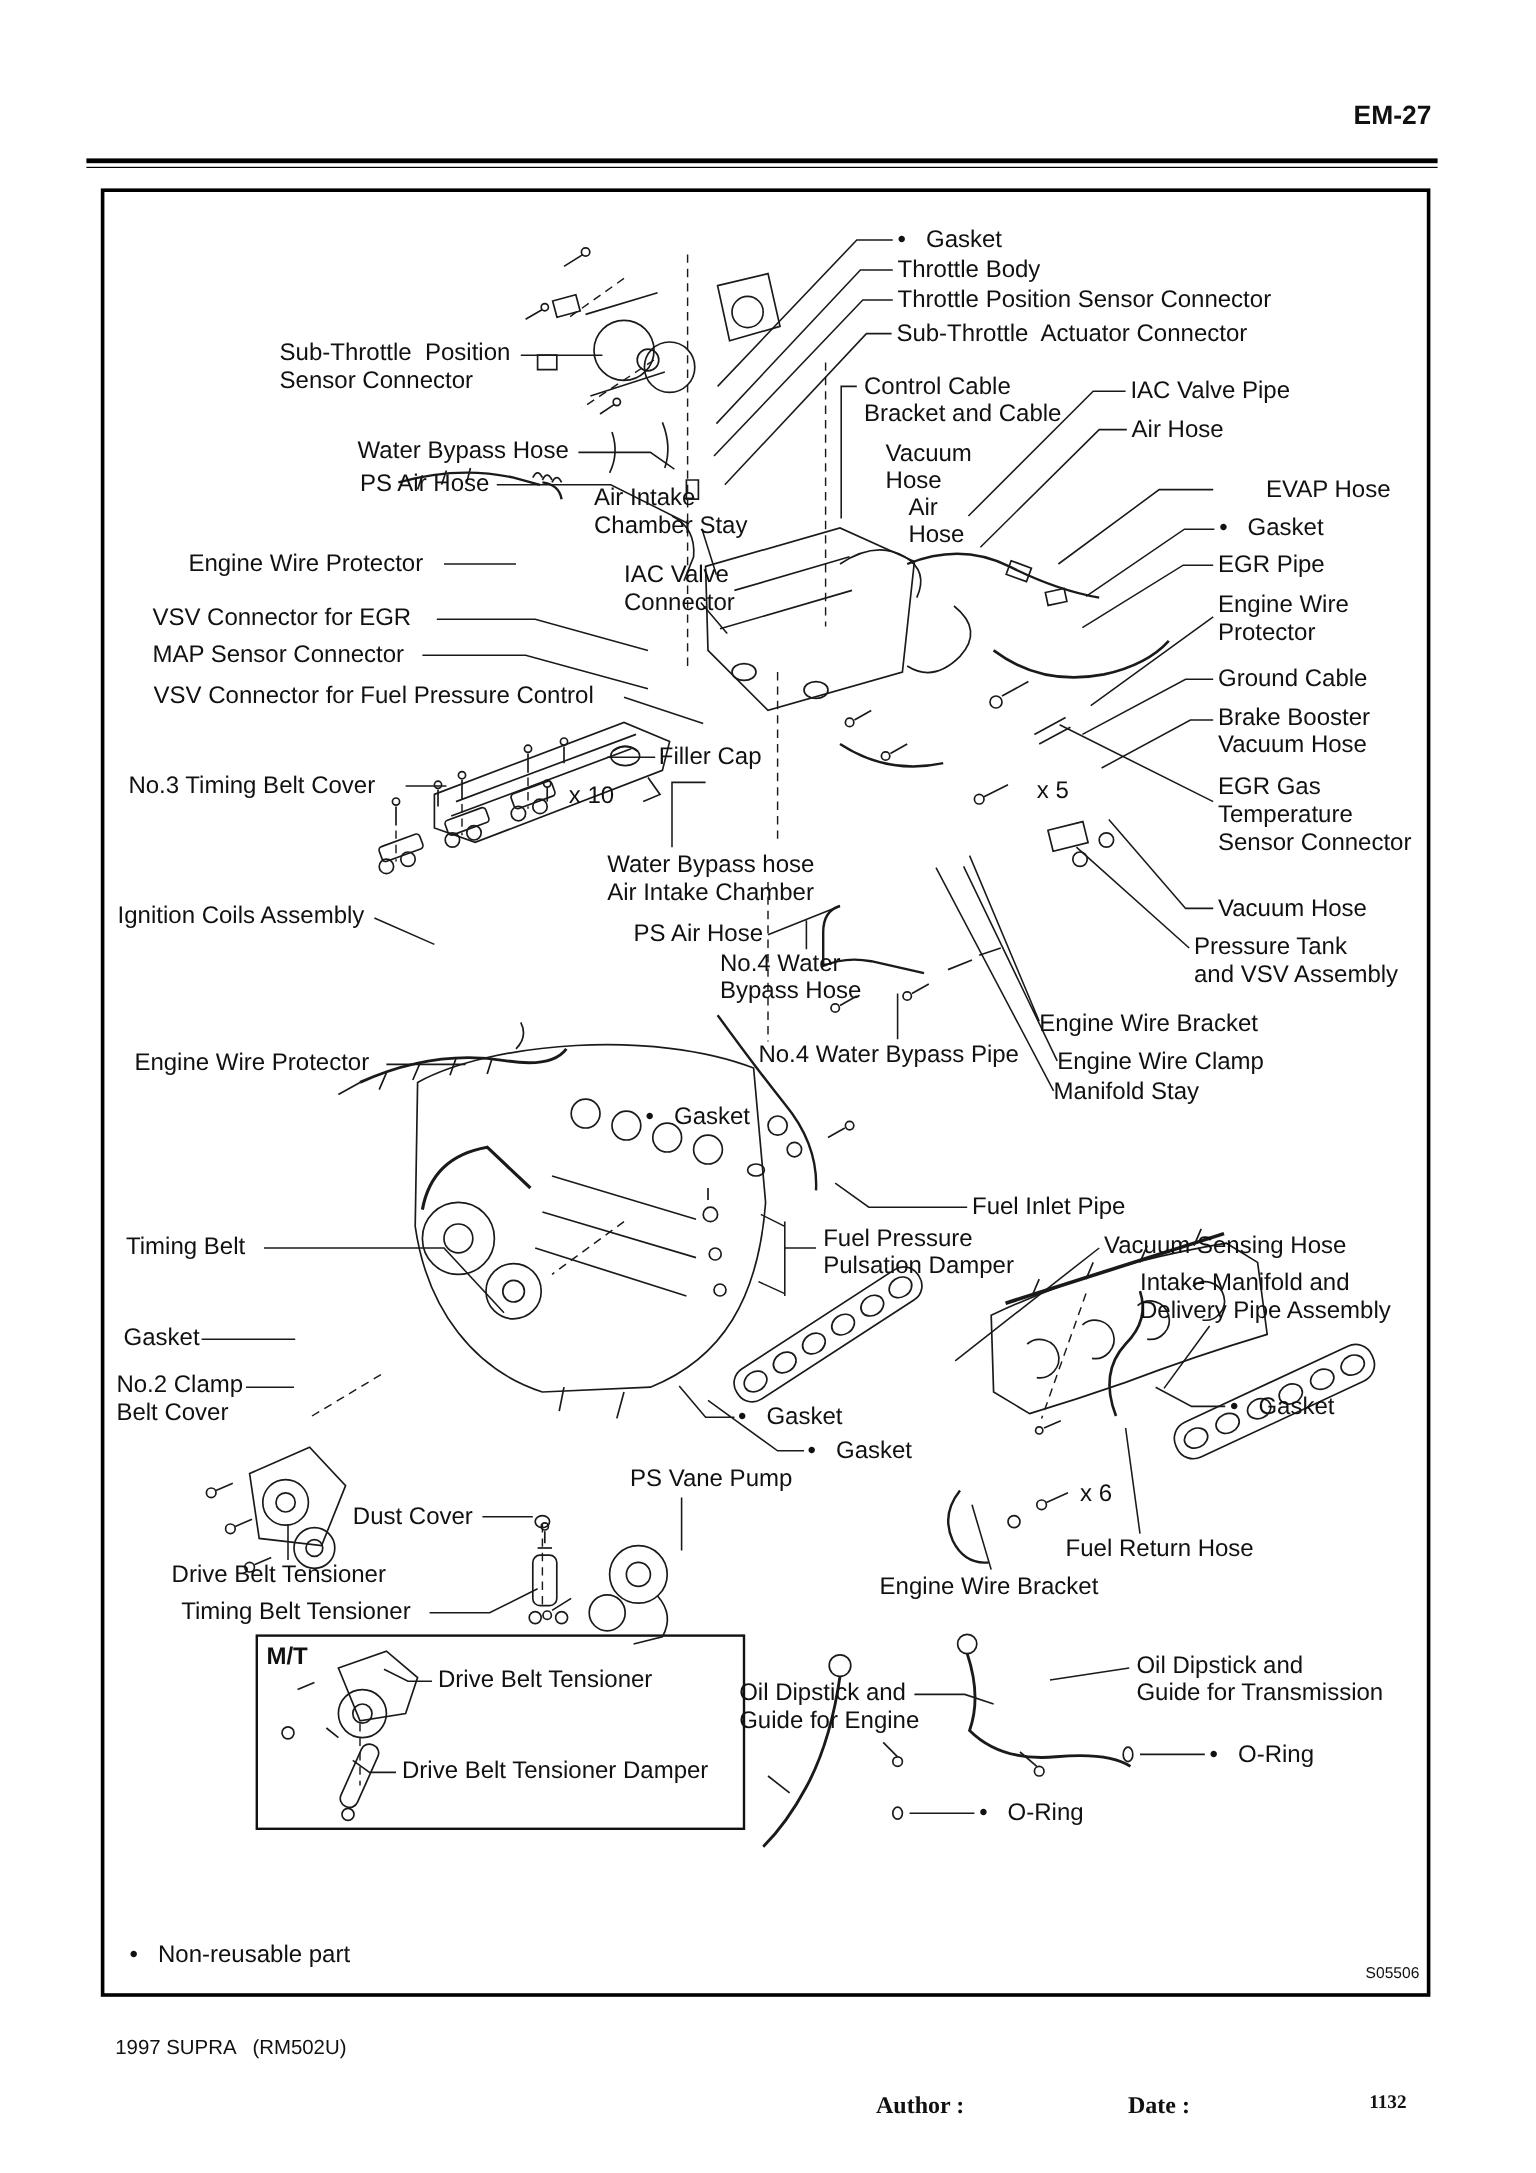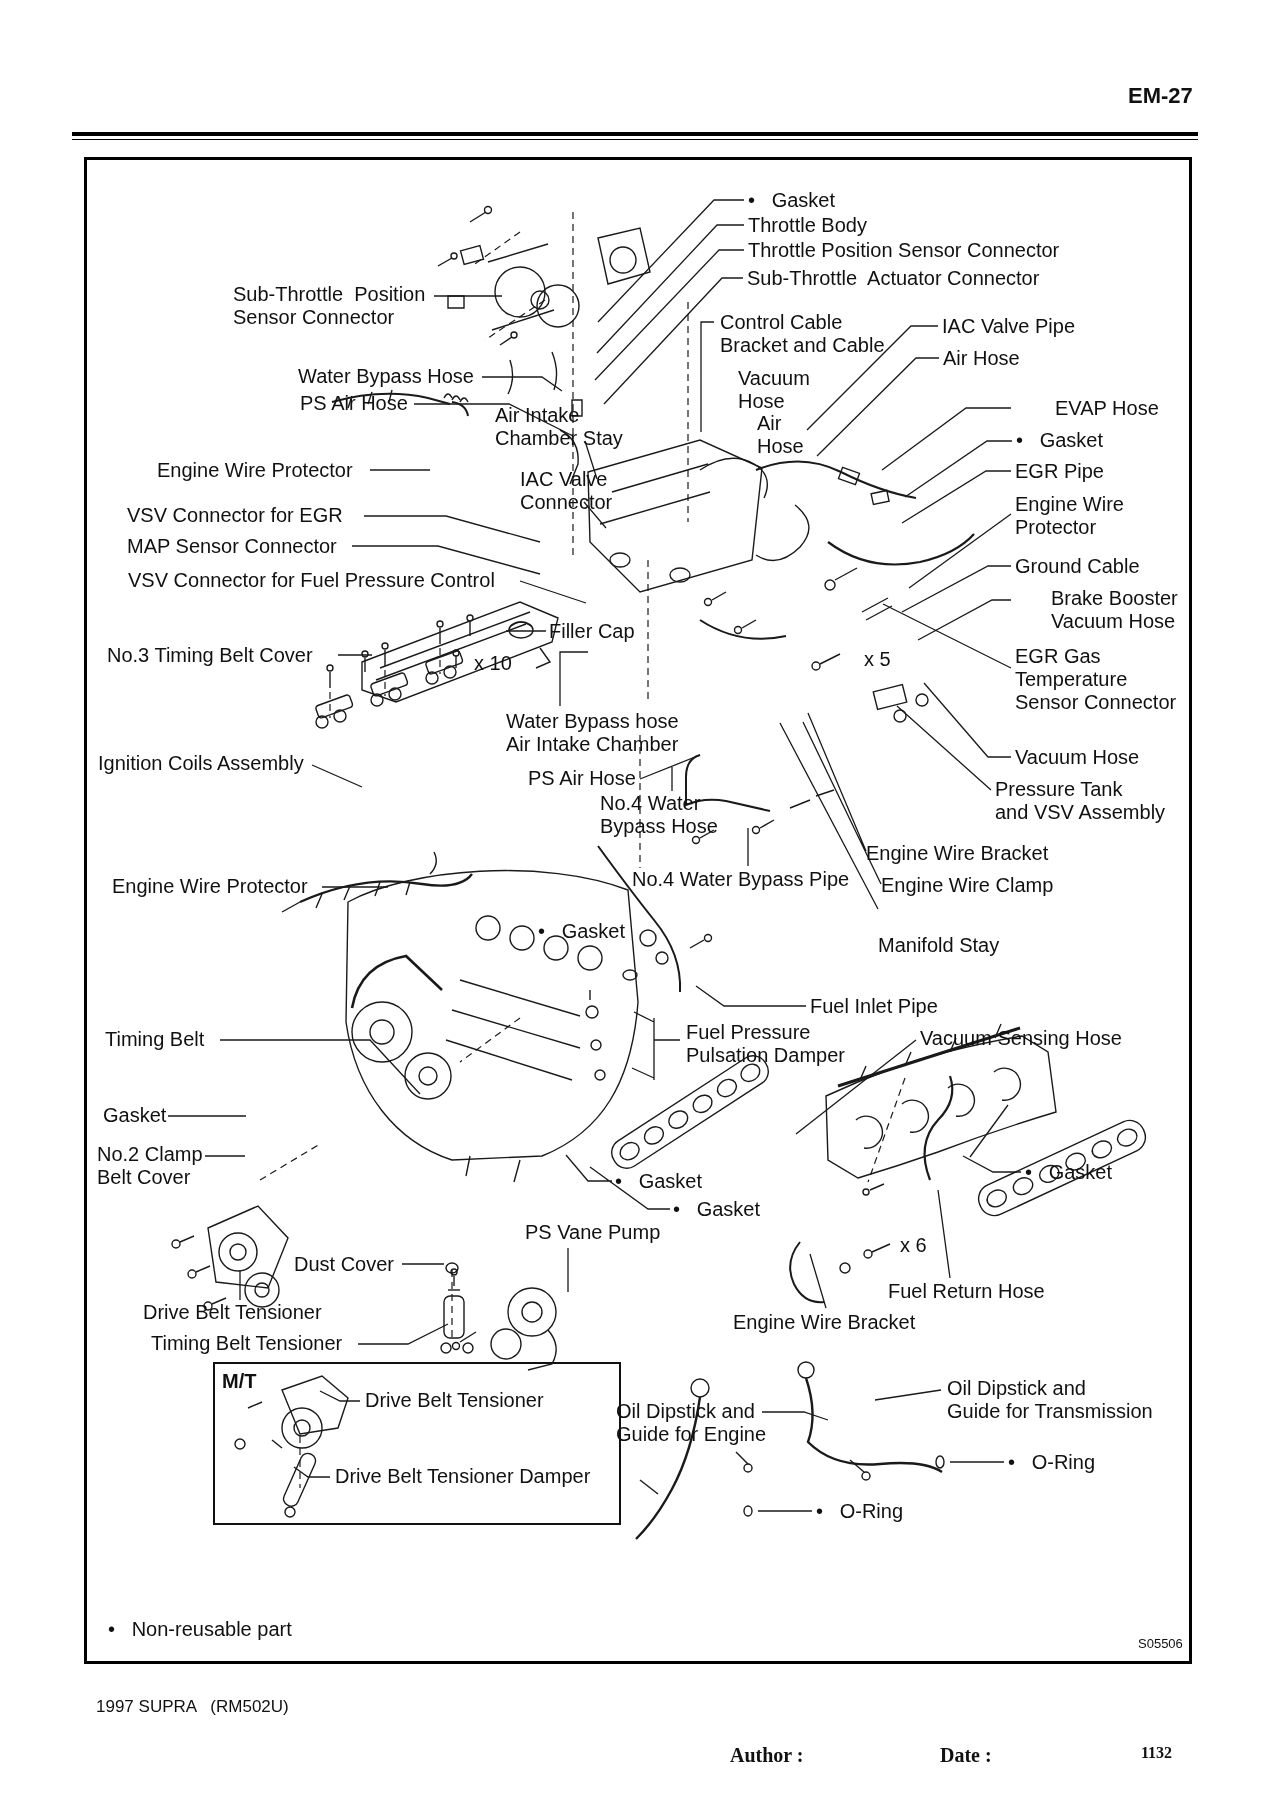--- a/index.html
+++ b/index.html
@@ -305,21 +305,21 @@
 Chamber Stay</div>
   <div class="lbl" style="left:157px;top:459px;">Engine Wire Protector</div>
   <div class="lbl" style="left:520px;top:468px;">IAC Valve
 Connector</div>
   <div class="lbl" style="left:1015px;top:493px;">Engine Wire
 Protector</div>
   <div class="lbl" style="left:127px;top:504px;">VSV Connector for EGR</div>
   <div class="lbl" style="left:127px;top:535px;">MAP Sensor Connector</div>
   <div class="lbl" style="left:1015px;top:555px;">Ground Cable</div>
   <div class="lbl" style="left:128px;top:569px;">VSV Connector for Fuel Pressure Control</div>
-  <div class="lbl" style="left:1015px;top:587px;margin-left:36px;">Brake Booster
+  <div class="lbl" style="left:1015px;top:587px;">Brake Booster
 Vacuum Hose</div>
   <div class="lbl" style="left:107px;top:644px;">No.3 Timing Belt Cover</div>
   <div class="lbl" style="left:549px;top:620px;">Filler Cap</div>
   <div class="lbl" style="left:474px;top:652px;">x 10</div>
   <div class="lbl" style="left:864px;top:648px;">x 5</div>
   <div class="lbl" style="left:1015px;top:645px;">EGR Gas
 Temperature
 Sensor Connector</div>
   <div class="lbl" style="left:506px;top:710px;">Water Bypass hose
 Air Intake Chamber</div>
@@ -327,27 +327,29 @@
   <div class="lbl" style="left:1015px;top:746px;">Vacuum Hose</div>
   <div class="lbl" style="left:528px;top:767px;">PS Air Hose</div>
   <div class="lbl" style="left:995px;top:778px;">Pressure Tank
 and VSV Assembly</div>
   <div class="lbl" style="left:600px;top:792px;">No.4 Water
 Bypass Hose</div>
   <div class="lbl" style="left:866px;top:842px;">Engine Wire Bracket</div>
   <div class="lbl" style="left:632px;top:868px;">No.4 Water Bypass Pipe</div>
   <div class="lbl" style="left:881px;top:874px;">Engine Wire Clamp</div>
   <div class="lbl" style="left:112px;top:875px;">Engine Wire Protector</div>
-  <div class="lbl" style="left:878px;top:899px;margin-top:35px;">Manifold Stay</div>
+  <div class="lbl" style="left:878px;top:899px;">Manifold Stay</div>
   <div class="lbl" style="left:538px;top:920px;">•   Gasket</div>
   <div class="lbl" style="left:810px;top:995px;">Fuel Inlet Pipe</div>
   <div class="lbl" style="left:105px;top:1028px;">Timing Belt</div>
   <div class="lbl" style="left:686px;top:1021px;">Fuel Pressure
 Pulsation Damper</div>
   <div class="lbl" style="left:920px;top:1027px;">Vacuum Sensing Hose</div>
+  <div class="lbl" style="left:950px;top:1058px;">Intake Manifold and
+Delivery Pipe Assembly</div>
   <div class="lbl" style="left:103px;top:1104px;">Gasket</div>
   <div class="lbl" style="left:97px;top:1143px;">No.2 Clamp
 Belt Cover</div>
   <div class="lbl" style="left:1025px;top:1161px;">•   Gasket</div>
   <div class="lbl" style="left:615px;top:1170px;">•   Gasket</div>
   <div class="lbl" style="left:673px;top:1198px;">•   Gasket</div>
   <div class="lbl" style="left:525px;top:1221px;">PS Vane Pump</div>
   <div class="lbl" style="left:900px;top:1234px;">x 6</div>
   <div class="lbl" style="left:294px;top:1253px;">Dust Cover</div>
   <div class="lbl" style="left:888px;top:1280px;">Fuel Return Hose</div>

